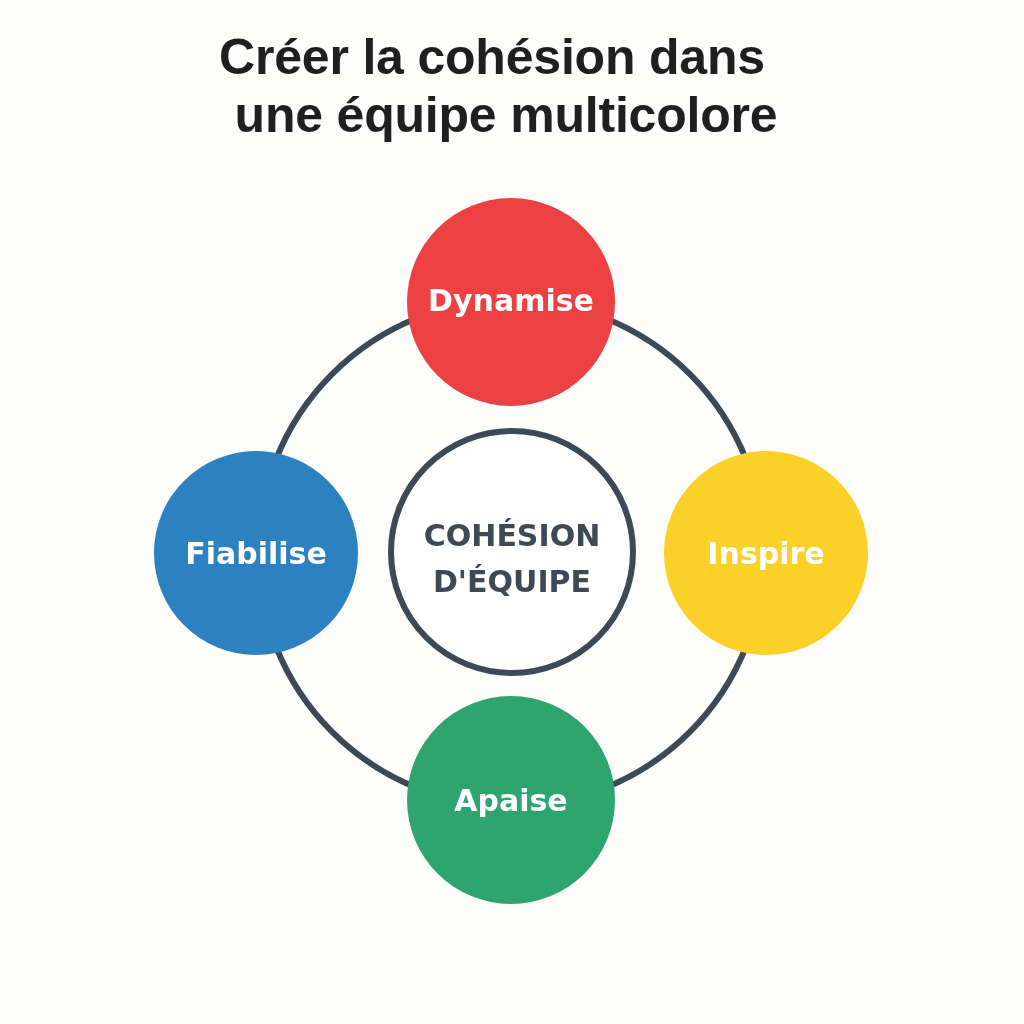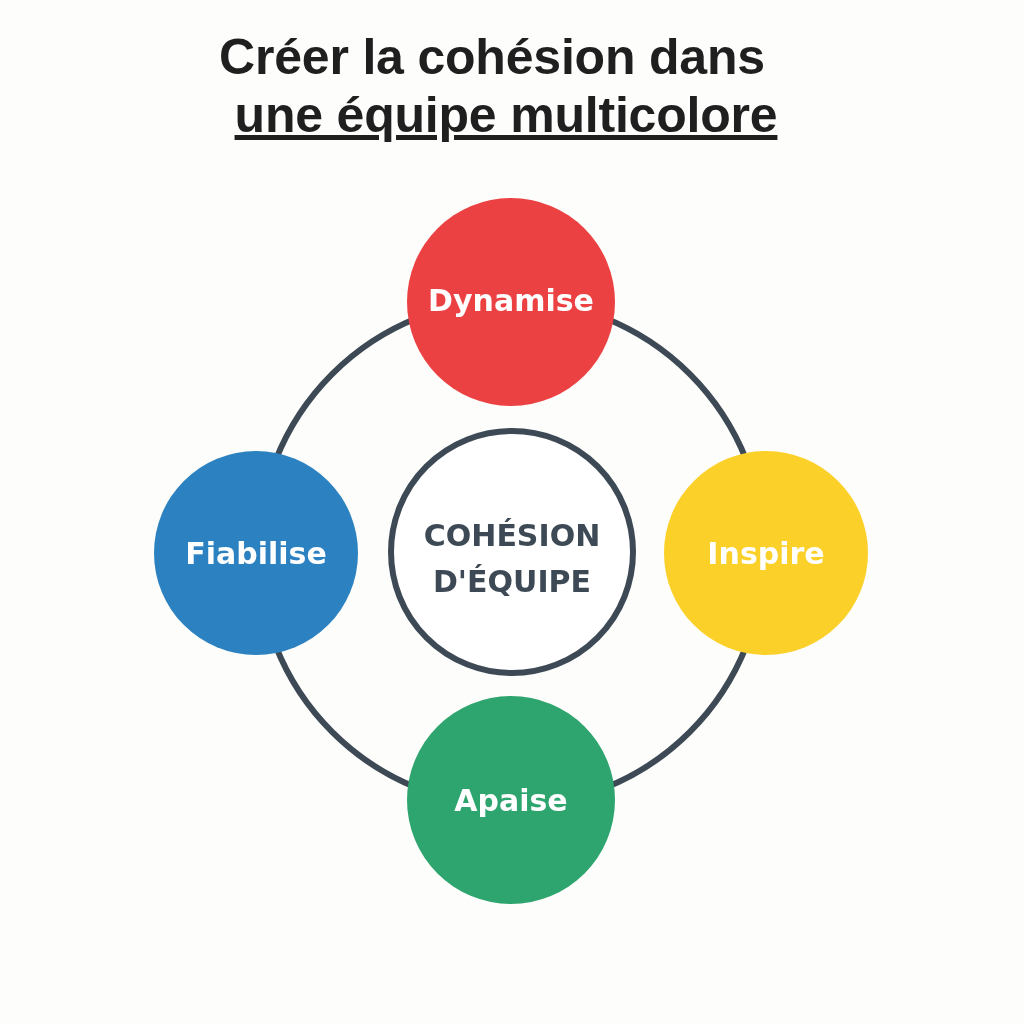--- a/index.html
+++ b/index.html
@@ -9,21 +9,21 @@
     font-family: "Liberation Sans", "DejaVu Sans", sans-serif;
     position: relative;
   }
   .title {
     position: absolute; left: 0; top: 28px; width: 1008px;
     text-align: center; color: #1f1f1f;
     font-family: "Liberation Sans", sans-serif; font-weight: bold;
     font-size: 50px; line-height: 58px; letter-spacing: -0.2px;
   }
   .title .l1 { display: block; margin-left: -24px; }
-  .title .l2 { display: block; margin-left: 4px; text-decoration: underline; }
+  .title .l2 { display: block; margin-left: 4px; }
   svg.diagram { position: absolute; left: 0; top: 0; }
   .node-label {
     font-family: "DejaVu Sans", sans-serif; font-weight: bold;
     fill: #ffffff; font-size: 30px;
   }
   .center-label {
     font-family: "DejaVu Sans", sans-serif; font-weight: bold;
     fill: #3d4a55; font-size: 30px;
   }
 </style>

